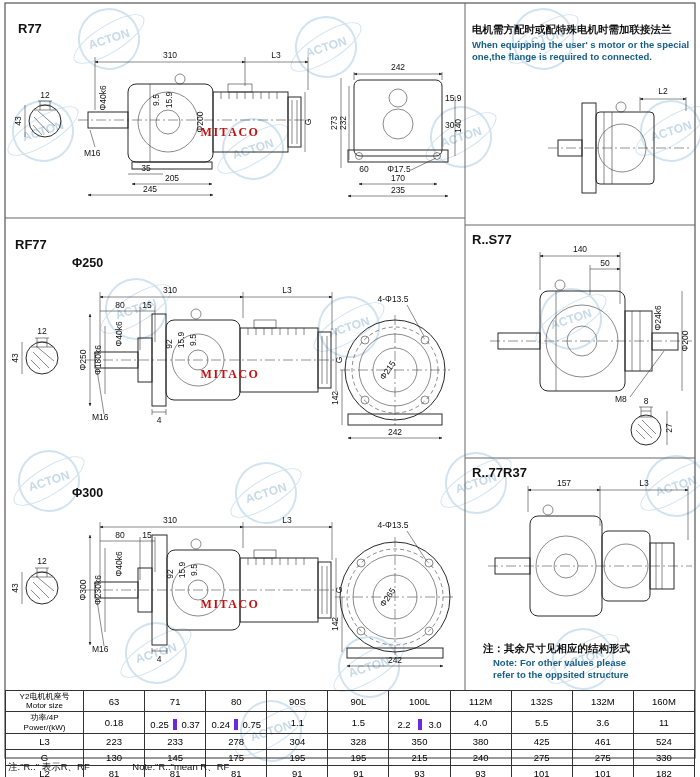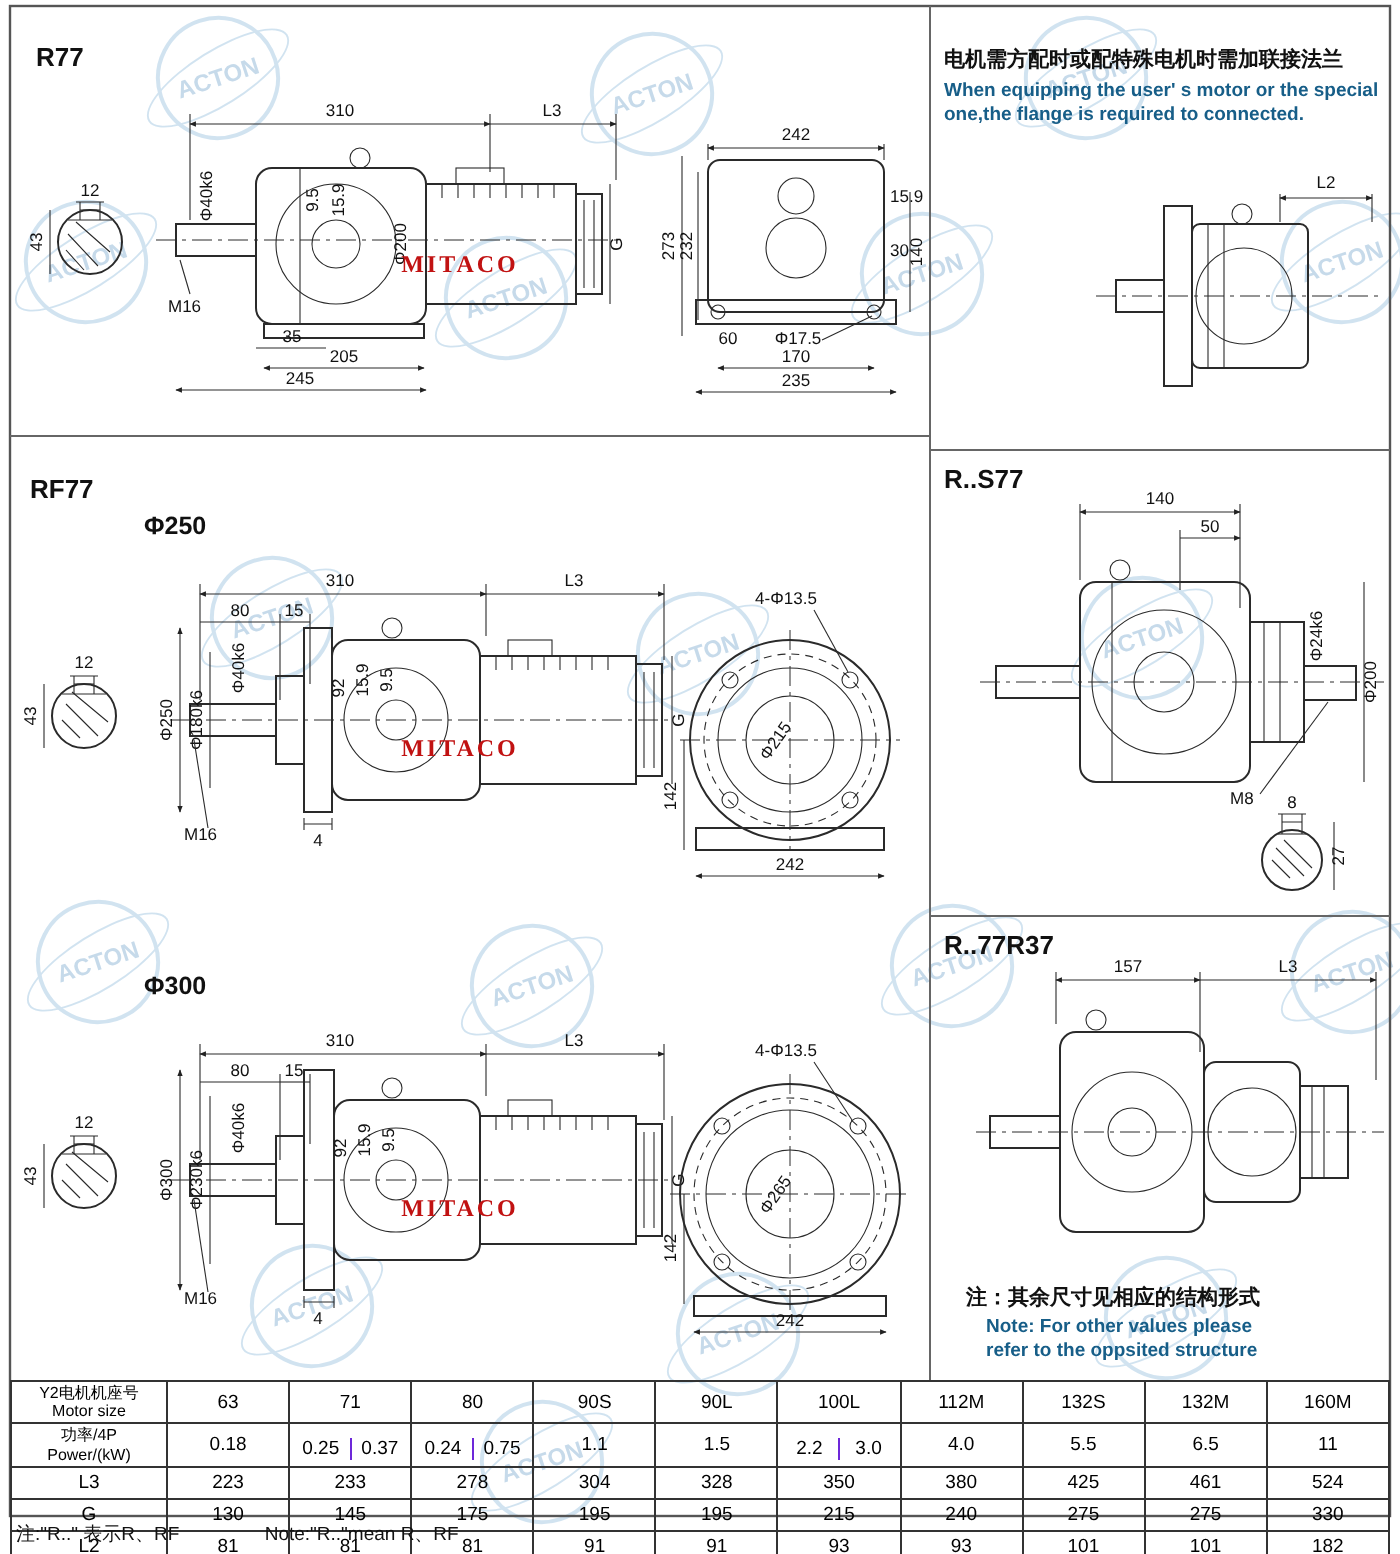--- a/index.html
+++ b/index.html
@@ -32,21 +32,21 @@
   .logo{font:bold 12px "Liberation Serif",serif;fill:#c11212;letter-spacing:1.5px;text-anchor:middle}
   
   #spec{position:absolute;left:5px;top:690px;width:690px;z-index:1;border-collapse:collapse;
         table-layout:fixed;font:9.5px "Liberation Sans",sans-serif;background:transparent}
   #spec td{border:1px solid #333;text-align:center;padding:1px;height:13px;overflow:hidden;vertical-align:middle}
   #spec tr.r1 td{height:14px}
   #spec tr.r2 td{height:15px}
   #spec td.lbl{font-size:8px;line-height:1.15;text-align:center}
   .split{display:flex;height:14px;align-items:flex-end}
   .split span{flex:1}
-  .split span + span{border-left:1px solid #6d28d9}
+  .split span + span{border-left:4px solid #6d28d9}
   
   #footnote{position:absolute;left:8px;top:761px;z-index:1;font:9.5px "Liberation Sans",sans-serif;color:#111}
   #footnote .fen{margin-left:40px}
 </style>
 </head>
 <body>
 
 <div class="page">
 
   <div class="wm" style="left:78px;top:8px">ACTON</div>
@@ -462,21 +462,21 @@
       <td>1.1</td>
       <td>1.5</td>
       <td>
             <div class="split">
               <span>2.2</span>
               <span>3.0</span>
             </div>
           </td>
       <td>4.0</td>
       <td>5.5</td>
-      <td>6.5</td>
+      <td>3.6</td>
       <td>11</td>
     </tr>
     <tr>
       <td>L3</td>
       <td>223</td>
       <td>233</td>
       <td>278</td>
       <td>304</td>
       <td>328</td>
       <td>350</td>

